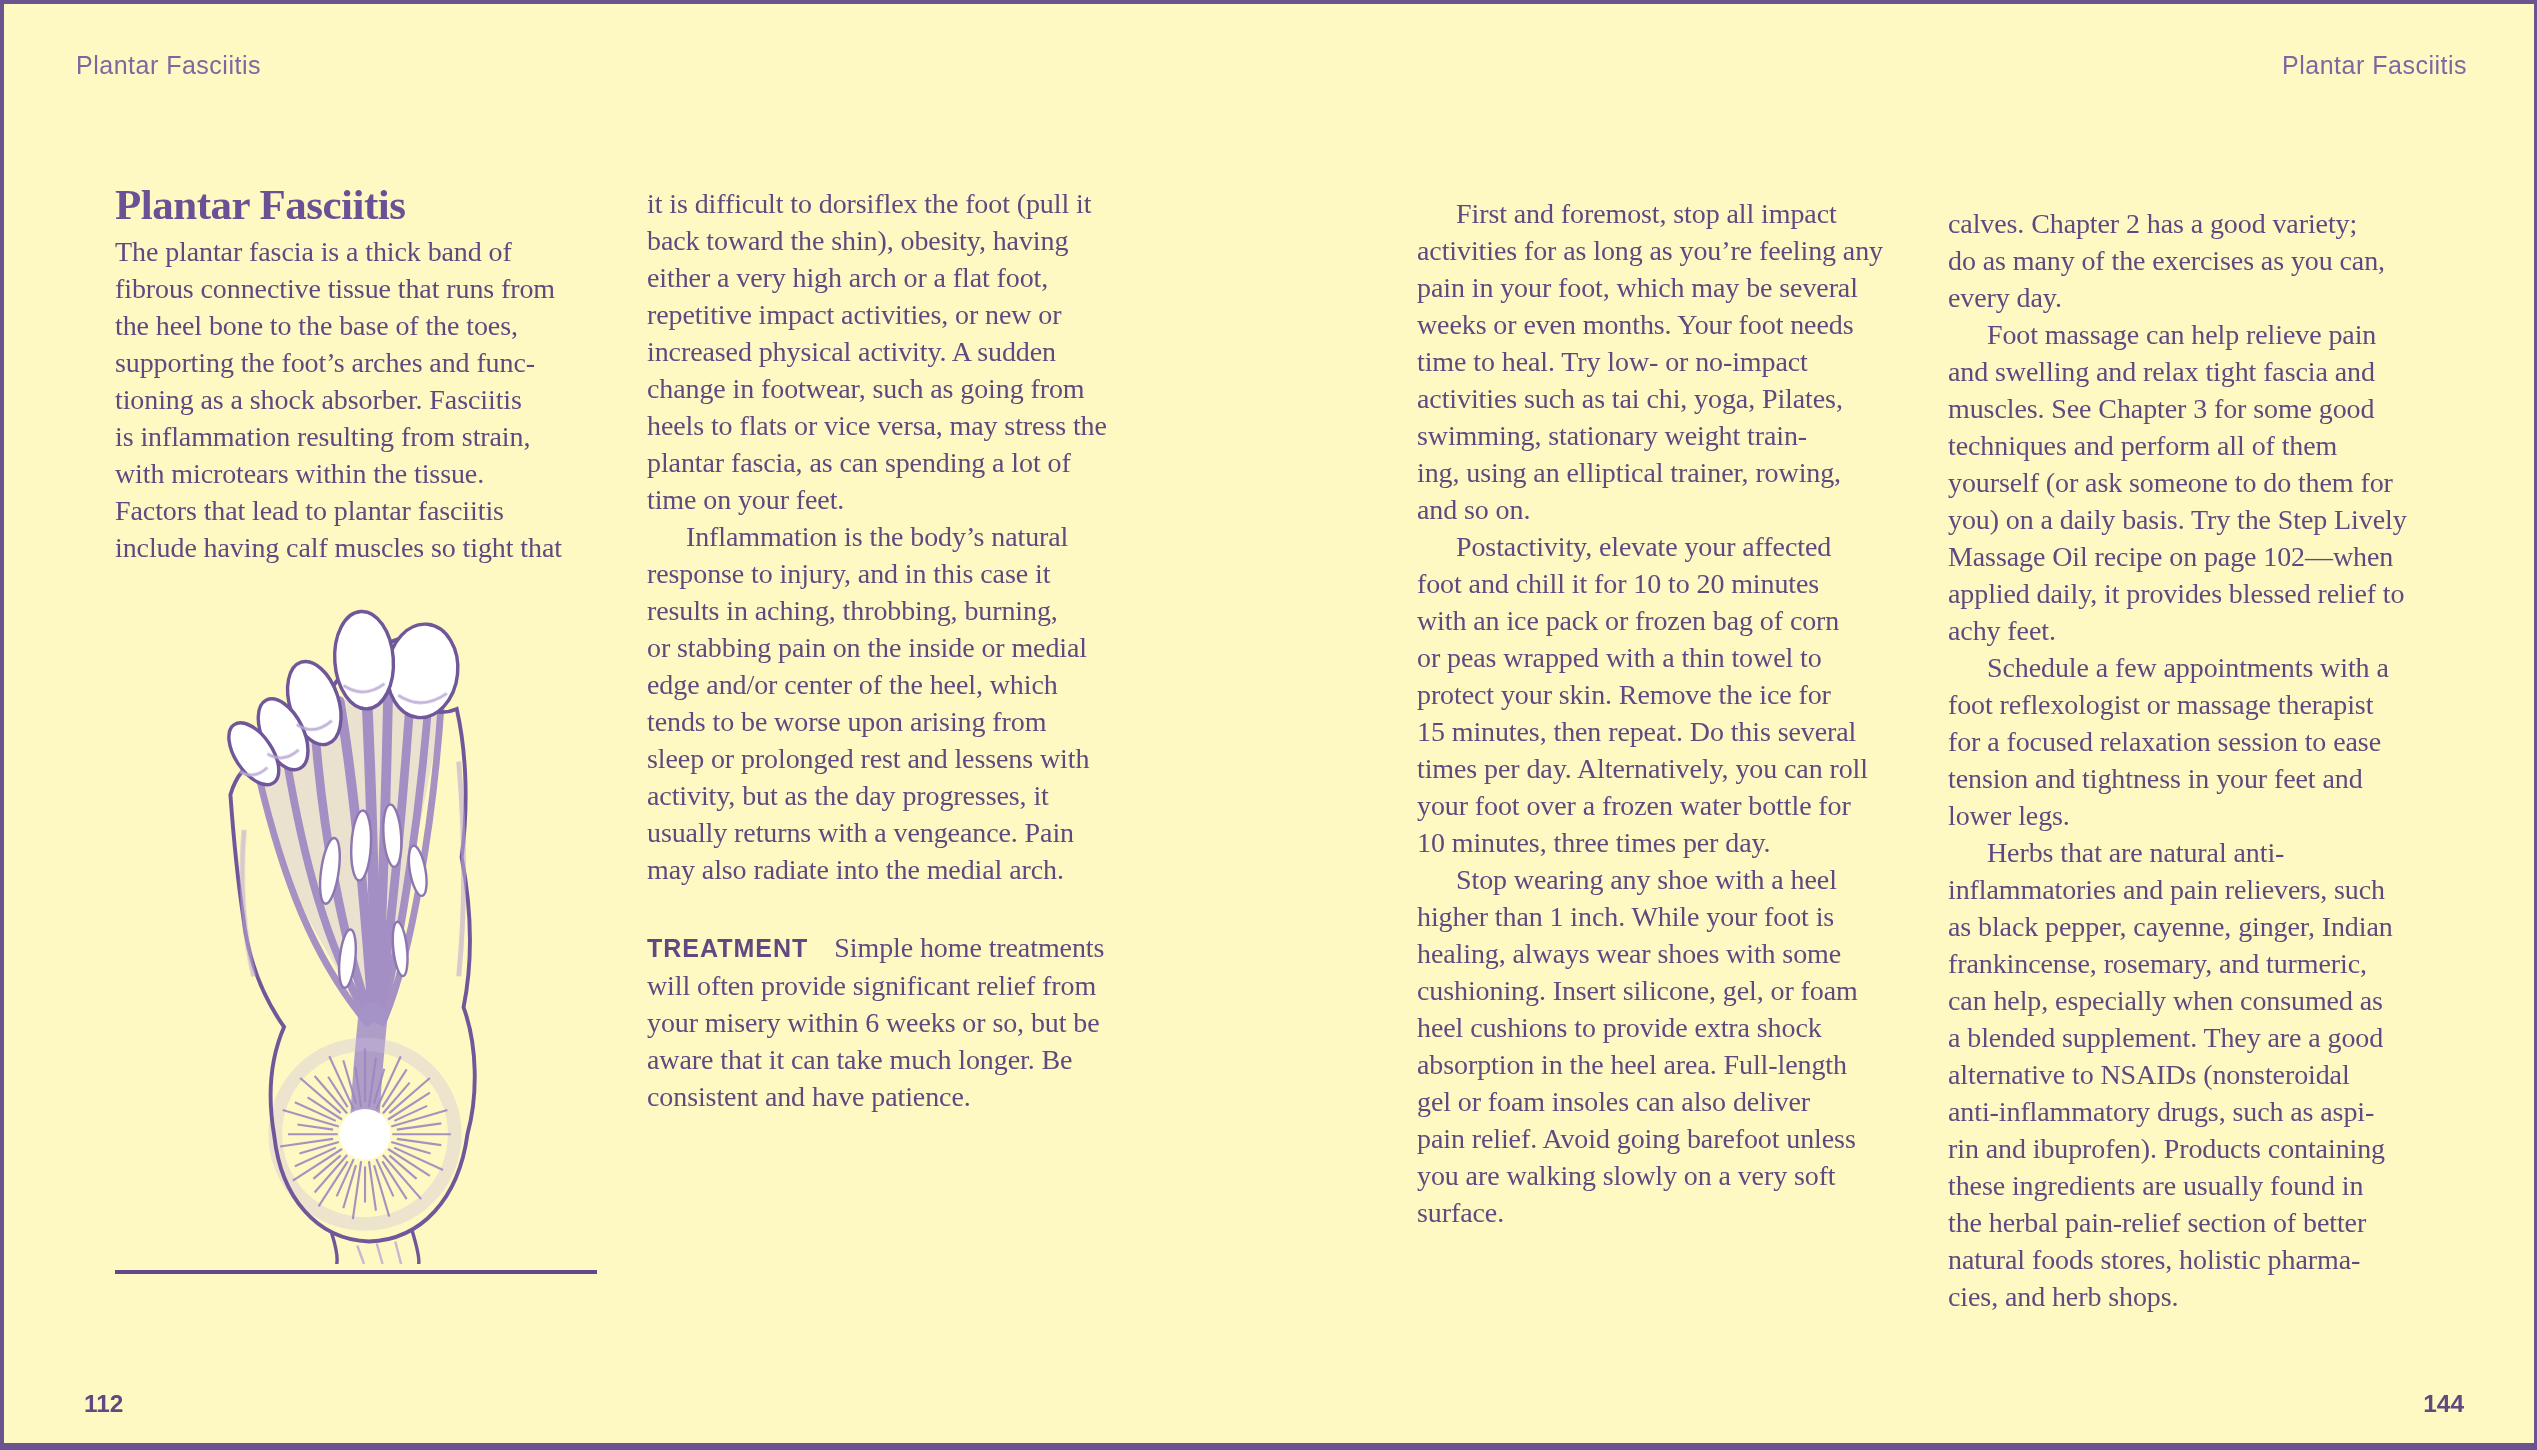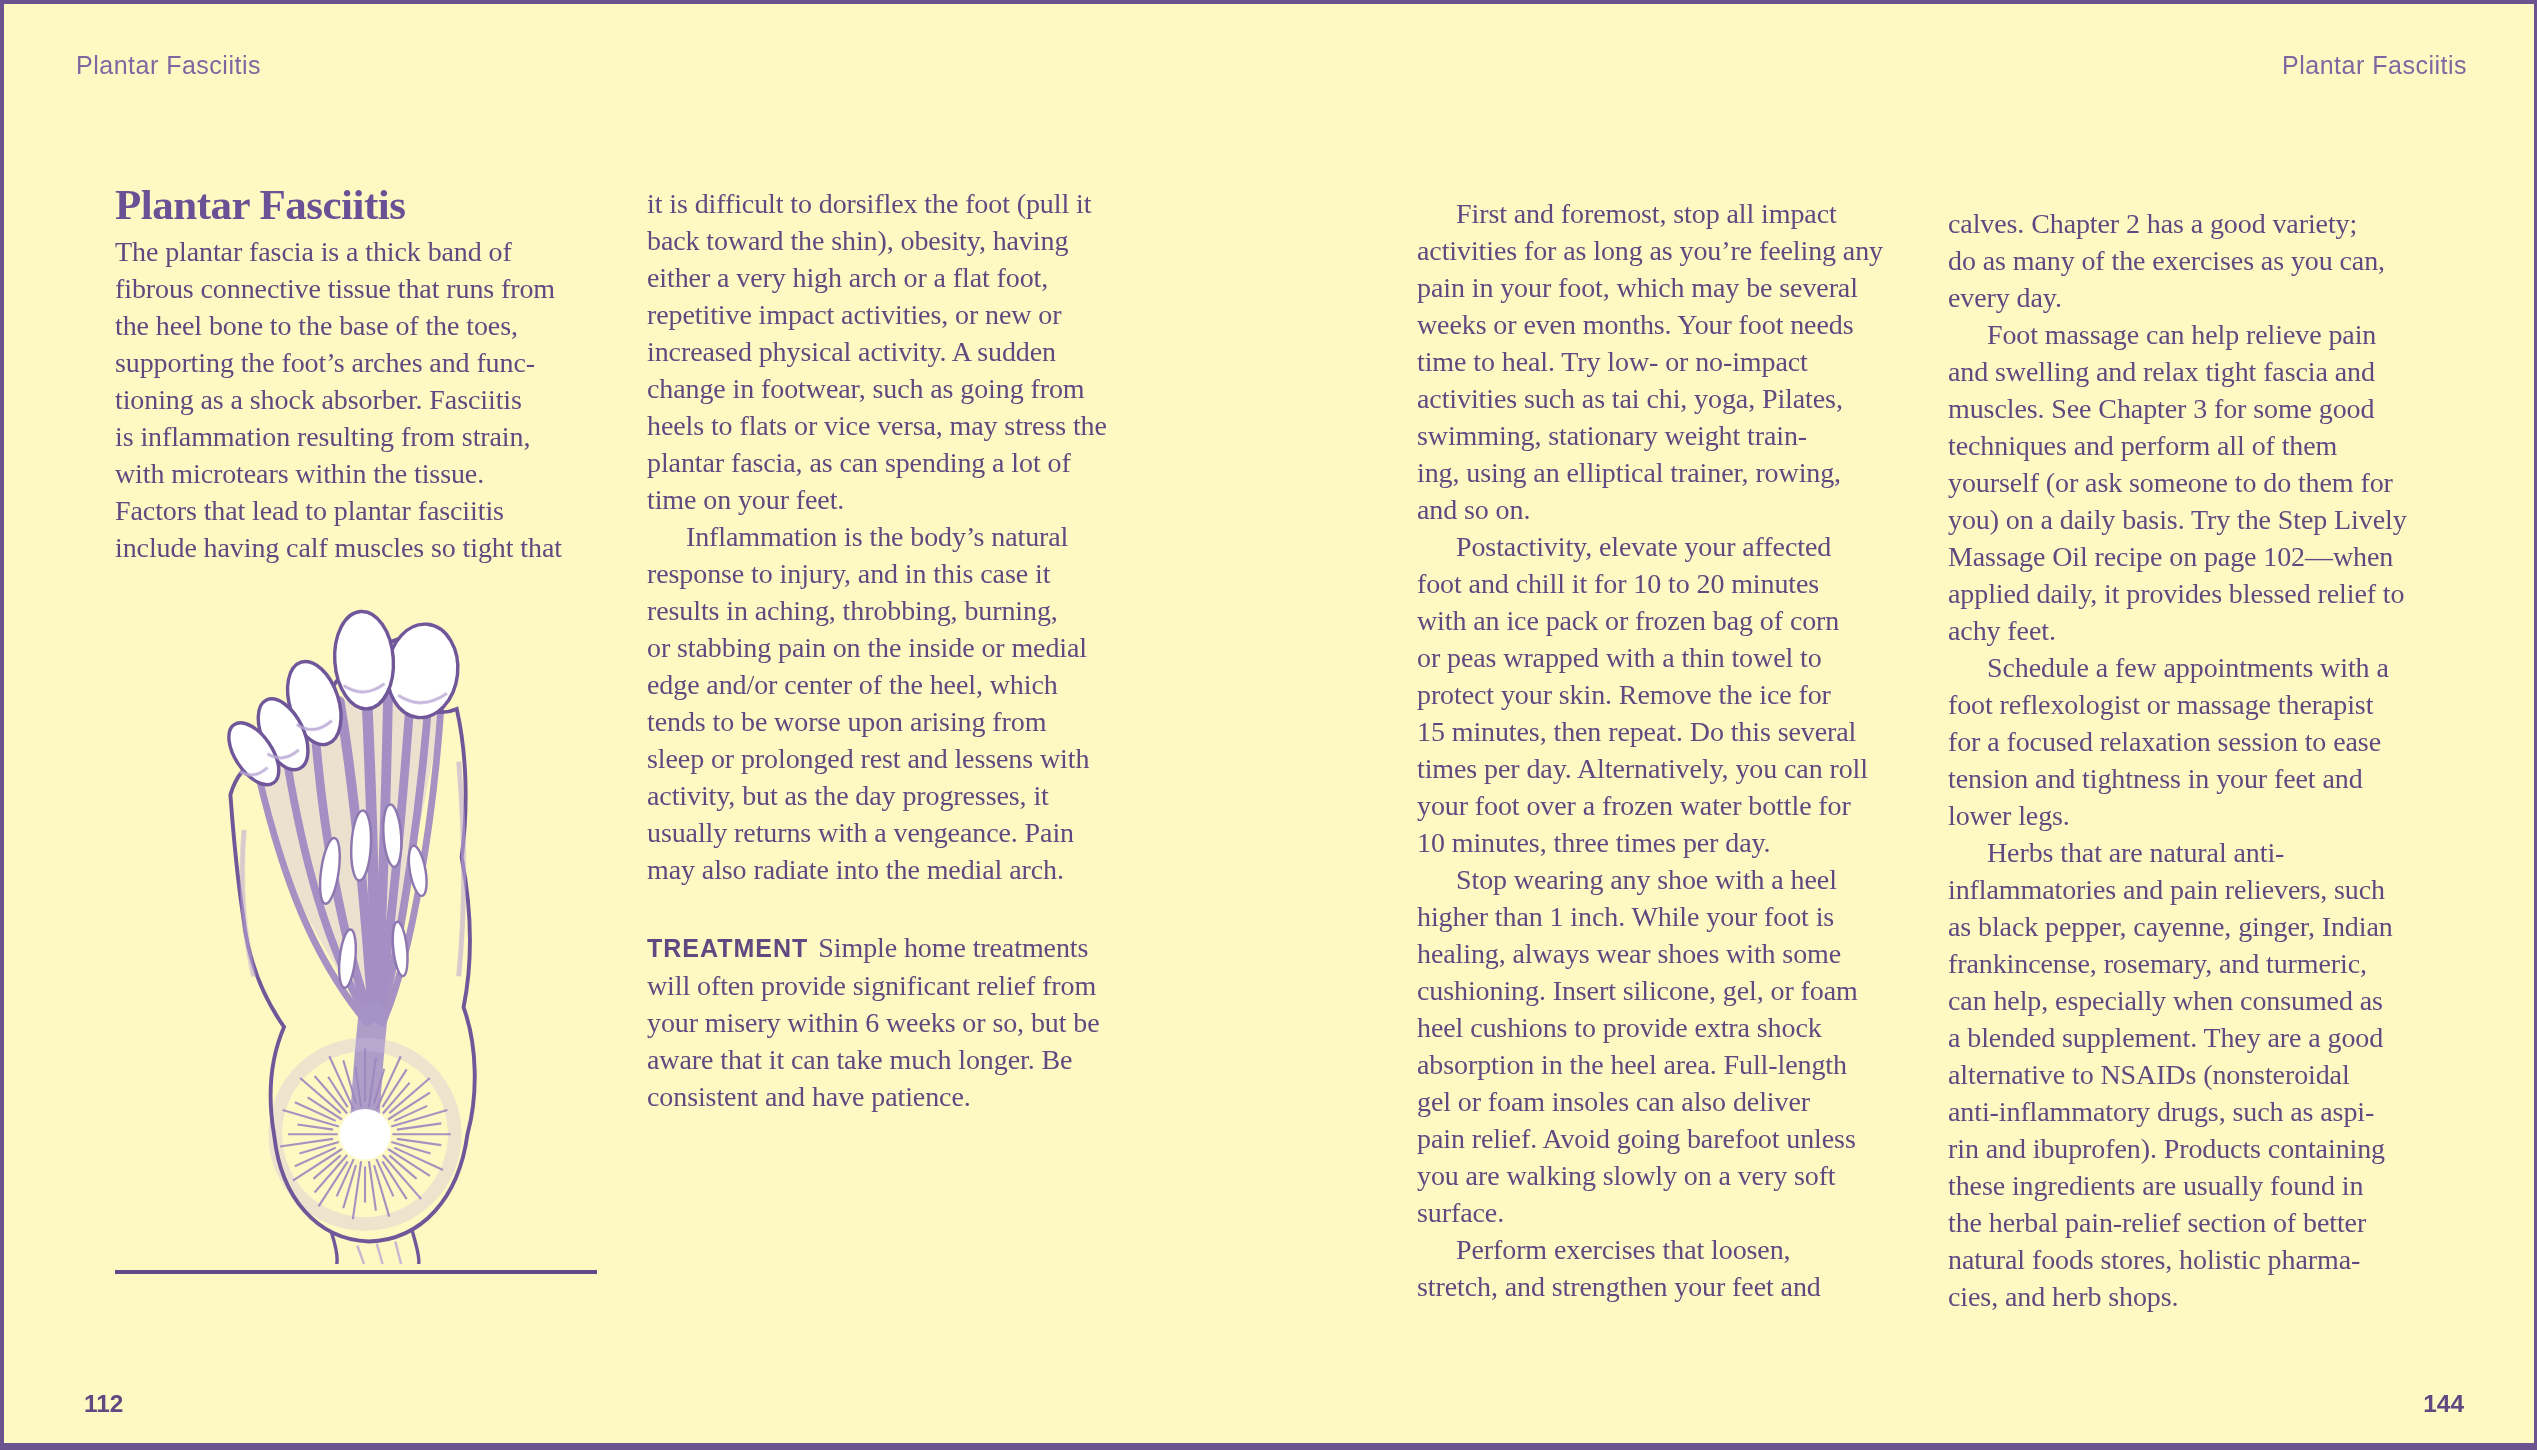--- a/index.html
+++ b/index.html
@@ -29,21 +29,21 @@
     color:#6a5094;font-family:"Liberation Serif",serif;letter-spacing:-0.5px;
   }
   p.body{
     margin:0;font-size:28px;line-height:37px;white-space:pre;
     color:#5e4a80;letter-spacing:-0.1px;
   }
   p.body.indent{text-indent:39px;}
   p.body.treatment{margin-top:41px;}
   .t-label{
     font-family:"Liberation Sans",sans-serif;font-weight:bold;font-size:25px;
-    letter-spacing:1px;color:#5e4a80;margin-right:10px;
+    letter-spacing:1px;color:#5e4a80;margin-right:26px;
   }
   .figure{position:absolute;left:166px;top:586px;width:400px;height:678px;}
   .cap-rule{position:absolute;left:115px;top:1270px;width:482px;height:3.9px;background:#63498a;}
   .caption{
     position:absolute;left:117px;top:1296px;width:482px;
     font-family:"Liberation Sans",sans-serif;font-size:23.4px;line-height:38px;
     color:#6f5a96;white-space:pre;
   }
   .page-num{
     position:absolute;top:1390px;font-family:"Liberation Sans",sans-serif;
@@ -248,22 +248,20 @@
     <p class="body indent">Stop wearing any shoe with a heel
 higher than 1 inch. While your foot is
 healing, always wear shoes with some
 cushioning. Insert silicone, gel, or foam
 heel cushions to provide extra shock
 absorption in the heel area. Full-length
 gel or foam insoles can also deliver
 pain relief. Avoid going barefoot unless
 you are walking slowly on a very soft
 surface.</p>
-    <p class="body indent">Perform exercises that loosen,
-stretch, and strengthen your feet and</p>
   </div>
 
   <div class="col col-4">
     <p class="body">calves. Chapter 2 has a good variety;
 do as many of the exercises as you can,
 every day.</p>
     <p class="body indent">Foot massage can help relieve pain
 and swelling and relax tight fascia and
 muscles. See Chapter 3 for some good
 techniques and perform all of them

